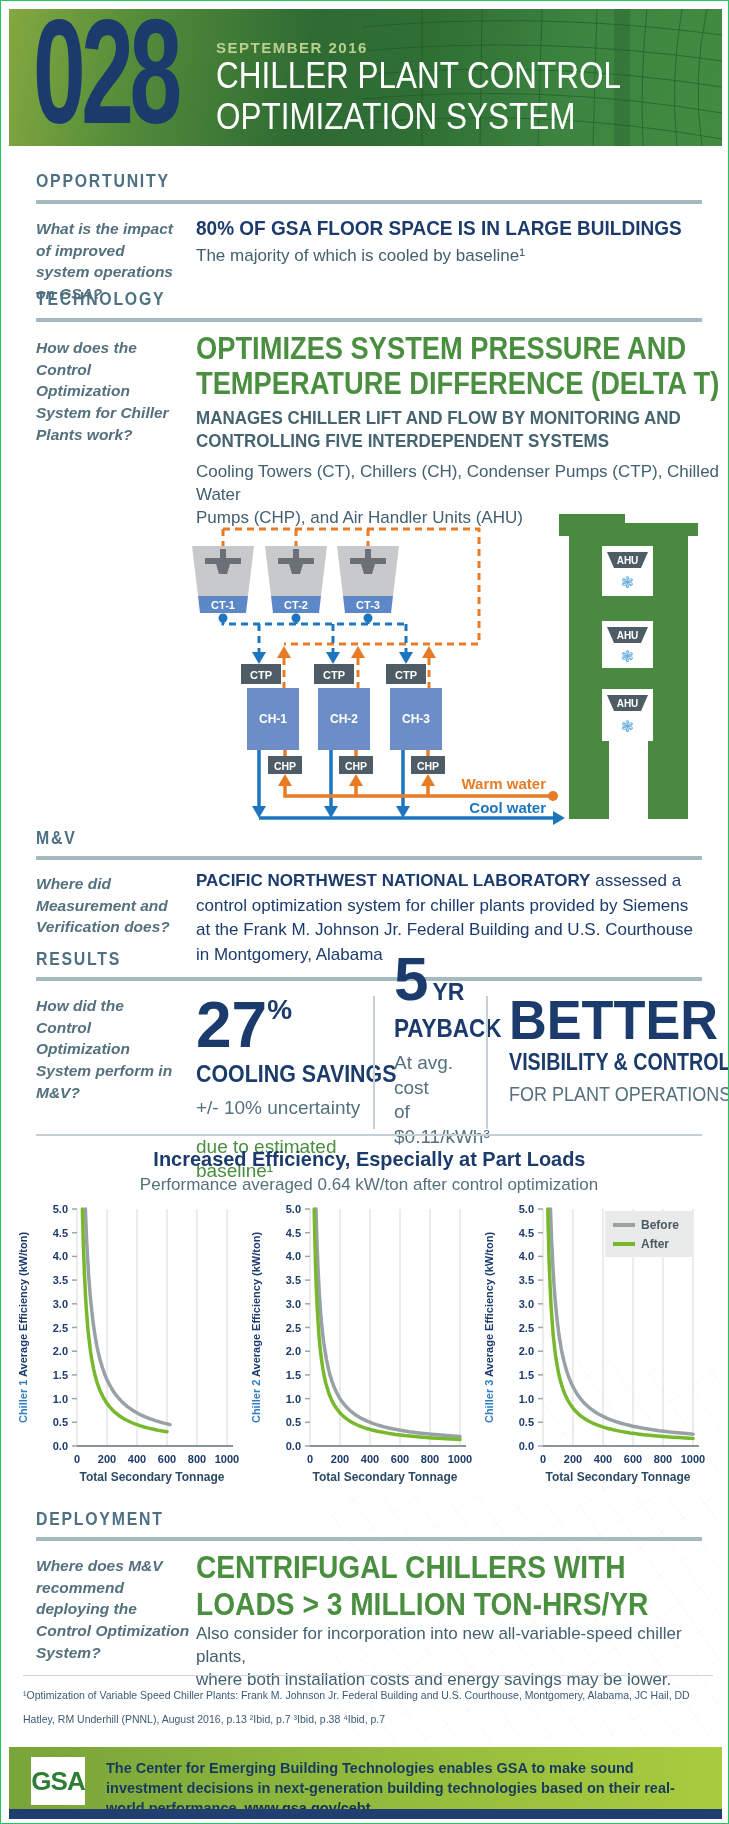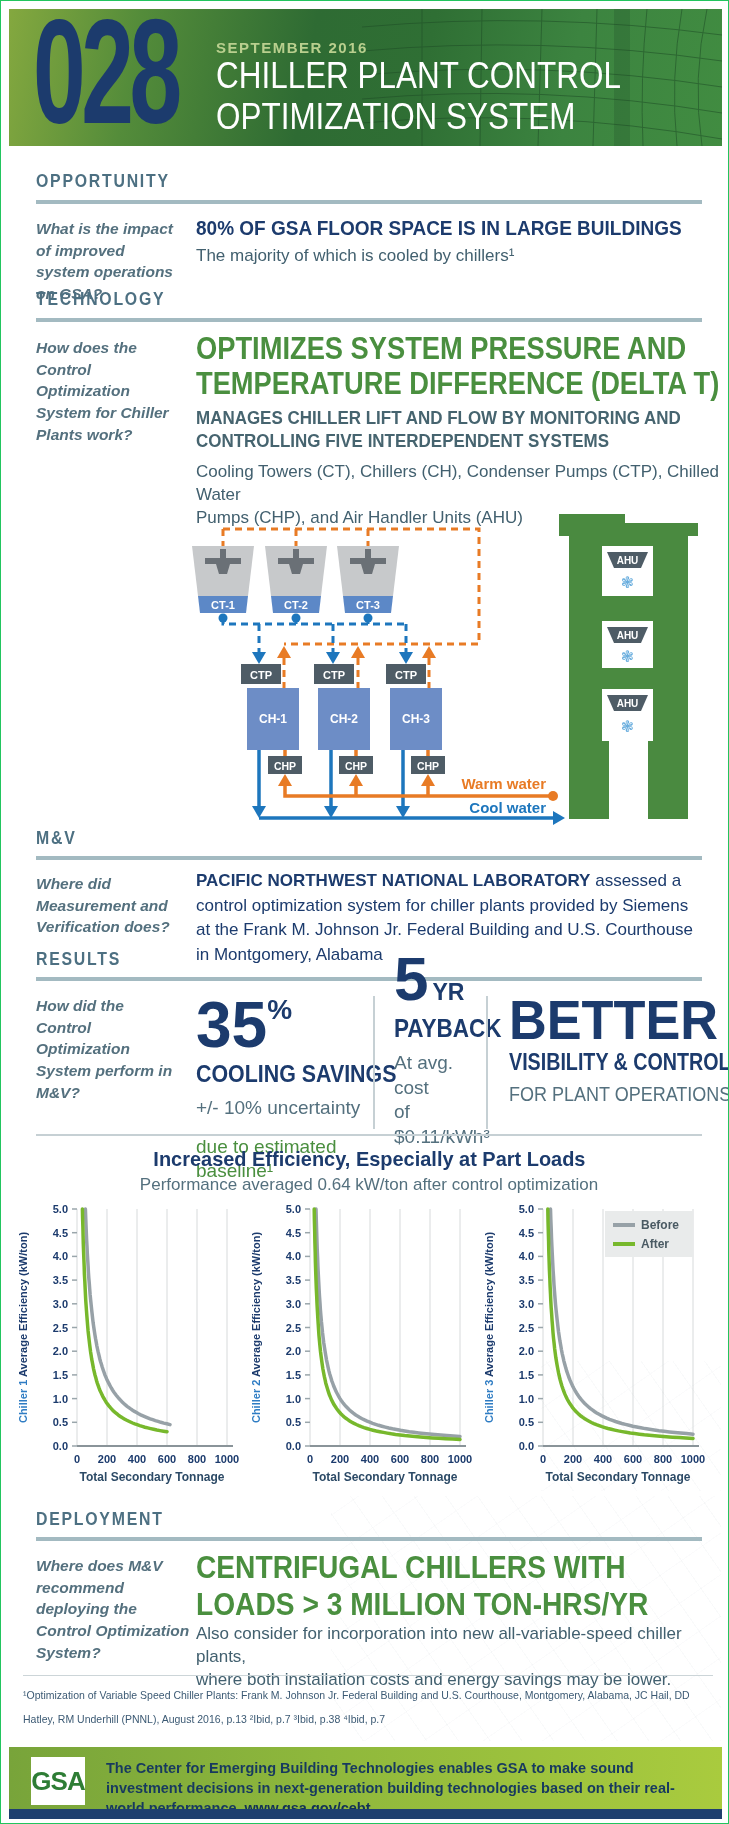--- a/index.html
+++ b/index.html
@@ -95,21 +95,21 @@
       <div>OPTIMIZATION SYSTEM</div>
     </div>
   </div>
 
   <div class="abs sec-label" style="top:170px;">
     <span class="cond">OPPORTUNITY</span></div>
   <div class="abs sec-rule" style="top:199px;"></div>
   <div class="abs question" style="top:217px;">What is the impact of improved system operations on GSA?</div>
   <div class="abs h-navy" style="left:195px; top:216px;">
     <span class="cond" style="transform:scaleX(0.95);">80% OF GSA FLOOR SPACE IS IN LARGE BUILDINGS</span></div>
-  <div class="abs body-txt" style="left:195px; top:244px;">The majority of which is cooled by chillers¹</div>
+  <div class="abs body-txt" style="left:195px; top:244px;">The majority of which is cooled by baseline¹</div>
 
   <div class="abs sec-label" style="top:288px;">
     <span class="cond">TECHNOLOGY</span></div>
   <div class="abs sec-rule" style="top:317px;"></div>
   <div class="abs question" style="top:336px;">How does the Control Optimization System for Chiller Plants work?</div>
   <div id="tech-headline" class="abs" style="left:195px; top:330px;">
     <div><span class="cond">OPTIMIZES SYSTEM PRESSURE AND</span></div>
     <div><span class="cond">TEMPERATURE DIFFERENCE (DELTA T)</span></div>
   </div>
   <div class="abs body-txt" style="left:195px; top:460px;">
@@ -279,21 +279,21 @@
     <span style="font-weight:bold;">PACIFIC NORTHWEST NATIONAL LABORATORY</span><span> assessed a control optimization system for chiller plants provided by Siemens at the Frank M. Johnson Jr. Federal Building and U.S. Courthouse in Montgomery, Alabama</span>
   </div>
 
   <div class="abs sec-label" style="top:948px;">
     <span class="cond">RESULTS</span></div>
   <div class="abs sec-rule" style="top:976px;"></div>
   <div class="abs question" style="top:994px;">How did the Control Optimization System perform in M&amp;V?</div>
 
   <div class="abs" style="left:195px; top:992px; width:170px;">
     <div style="white-space:nowrap;">
-      <span class="stat-big">35</span><span style="font-size:28px; font-weight:bold; color:#1c3b6d; vertical-align:28px;">%</span>
+      <span class="stat-big">27</span><span style="font-size:28px; font-weight:bold; color:#1c3b6d; vertical-align:28px;">%</span>
     </div>
     <div class="stat-title" style="margin-top:4px;"><span class="cond" style="transform:scaleX(0.93);">COOLING SAVINGS</span></div>
     <div class="stat-sub" style="margin-top:8px;">+/- 10% uncertainty</div>
     <div class="stat-sub green-txt" style="margin-top:14px; color:#4a8f3f;">due to estimated baseline¹</div>
   </div>
   <div class="abs v-div" style="left:372px; top:995px; height:133px;"></div>
 
   <div class="abs" style="left:393px; top:947px; width:90px;">
     <div style="white-space:nowrap;">
       <span class="stat-big" style="font-size:62px;">5</span><span style="font-size:23px; font-weight:bold; color:#1c3b6d; margin-left:4px;">YR</span>

